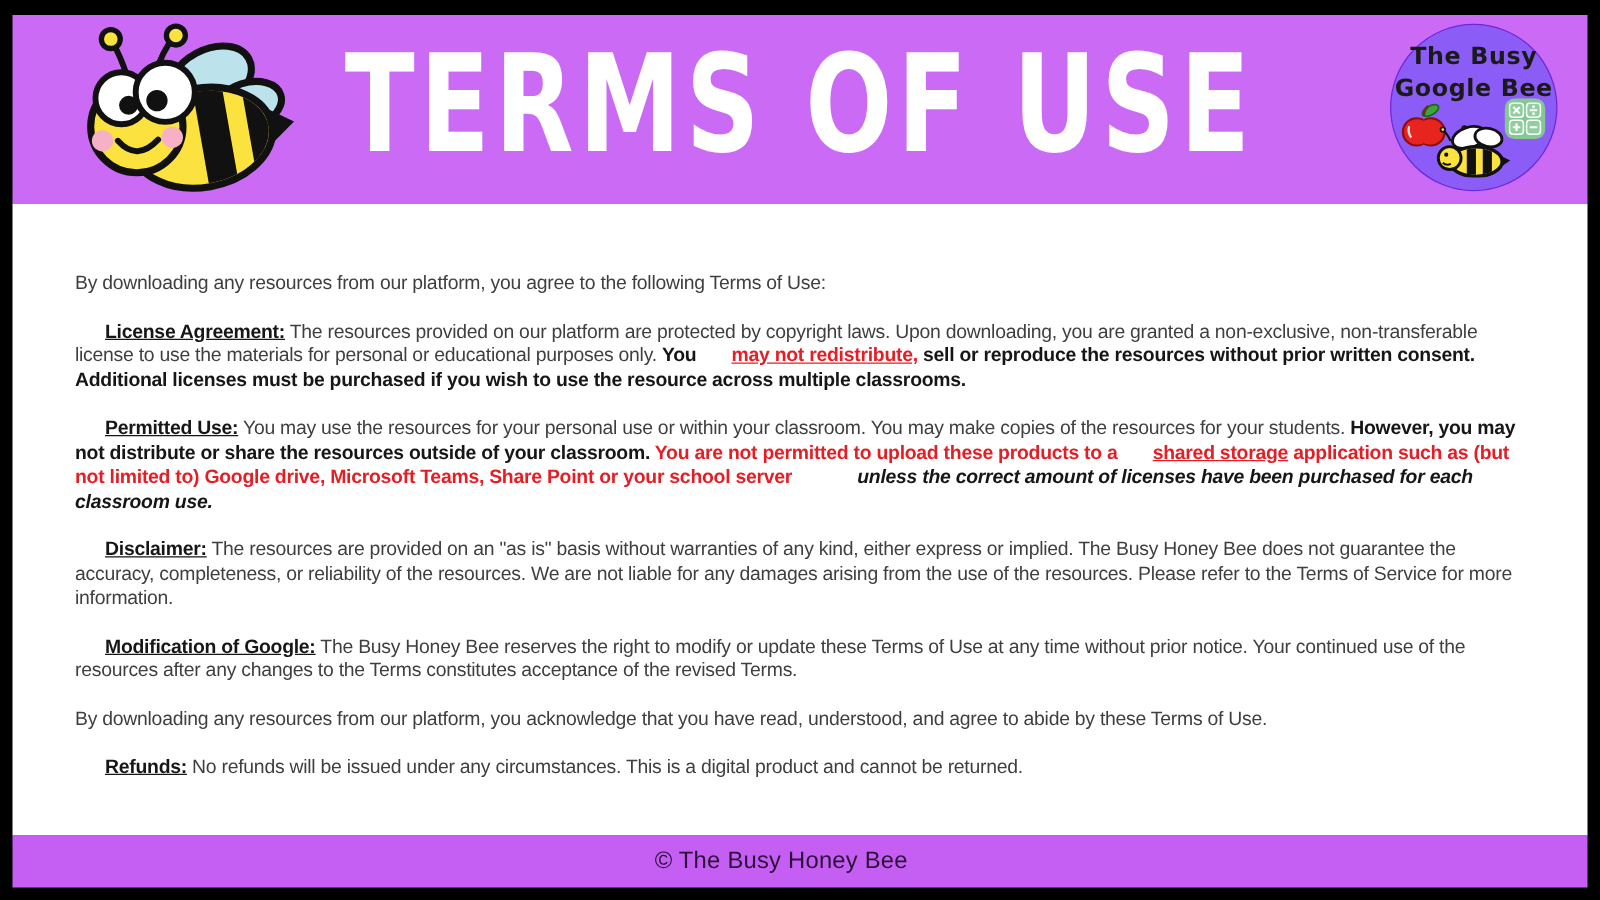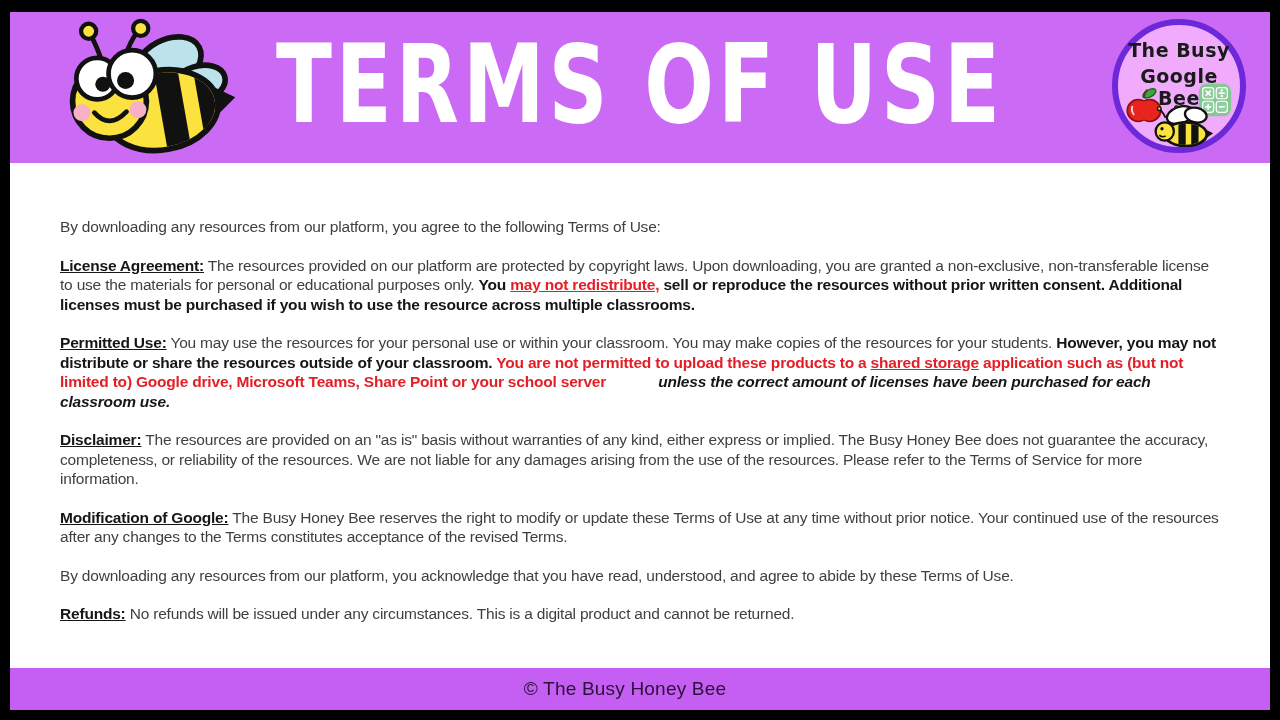--- a/index.html
+++ b/index.html
@@ -34,22 +34,22 @@
     font-weight: bold;
     font-size: 82px;
     letter-spacing: 4px;
     white-space: nowrap;
   }
   
   .logo-badge {
     position: absolute;
     right: 24px; top: 7px;
     width: 134px; height: 134px;
-    background: #f0abfc;
-    border: 6px solid #6d28d9;
+    background: #8b5cf6;
+    border: 1px solid #6d28d9;
     border-radius: 50%;
   }
   .logo-text {
     position: absolute;
     left: 0; right: 0;
     text-align: center;
     color: #1a1a1a;
     font-family: "DejaVu Sans", sans-serif;
     font-weight: bold;
     font-size: 19px;
@@ -68,21 +68,21 @@
     top: 163px; bottom: 52px;
     background: #ffffff;
     padding: 54px 50px 0 50px;
     color: #3f3f3f;
     font-size: 15.5px;
     line-height: 19.5px;
     letter-spacing: -0.2px;
   }
   .doc-body p { margin-bottom: 19px; }
   .s-b { font-weight: bold; color: #161616; }
-  .s-u { text-decoration: underline; }
+  .s-u { text-decoration: underline; margin-left: 24px; }
   .s-r { color: #e31e25; }
   .s-i { font-style: italic; margin-left: 48px; }
 
   
   .footer {
     position: absolute;
     left: 10px; right: 10px; bottom: 10px;
     height: 42px;
     background: #c55ef2;
     display: flex;

